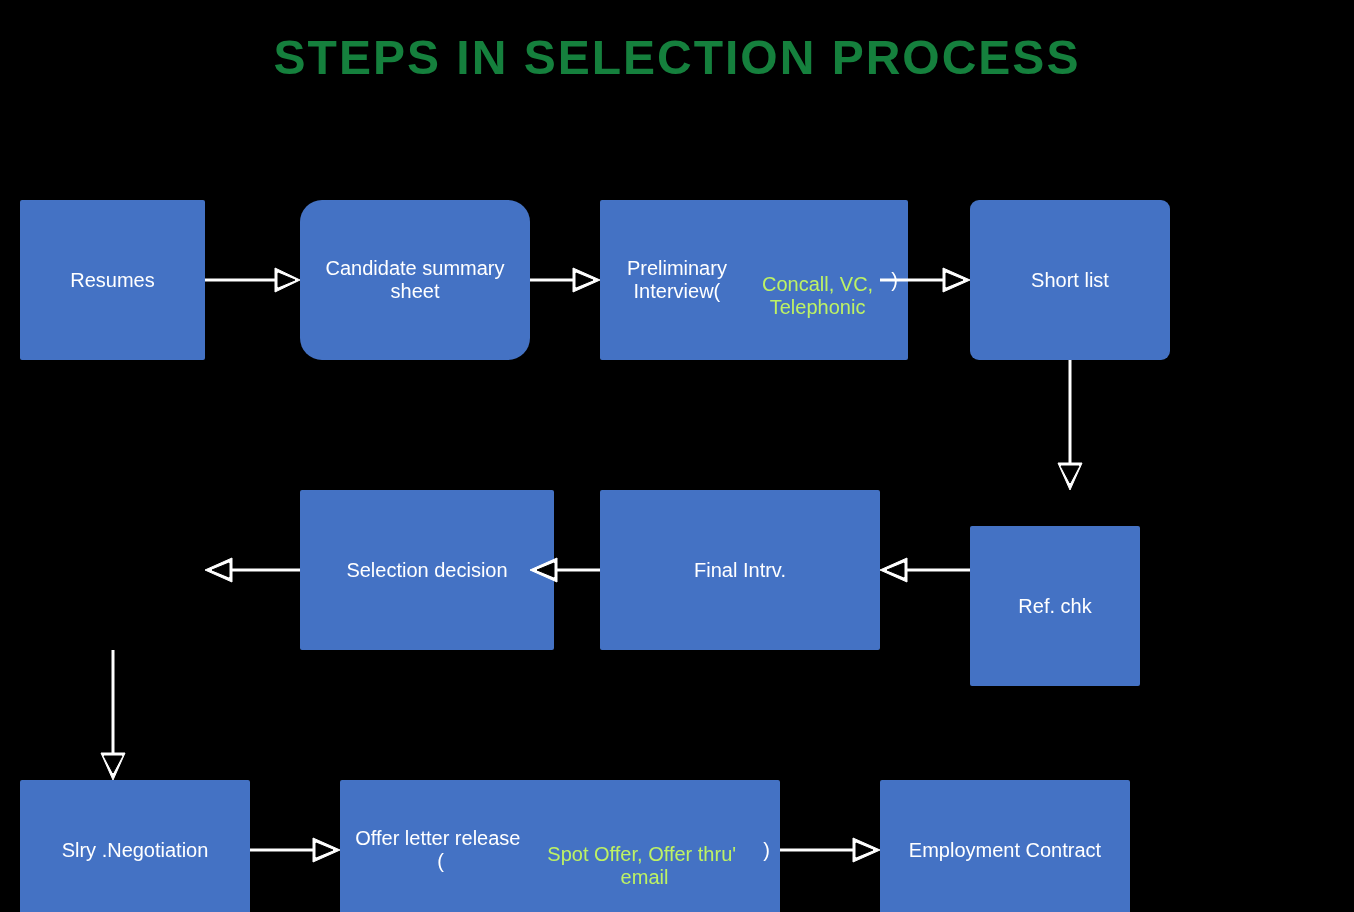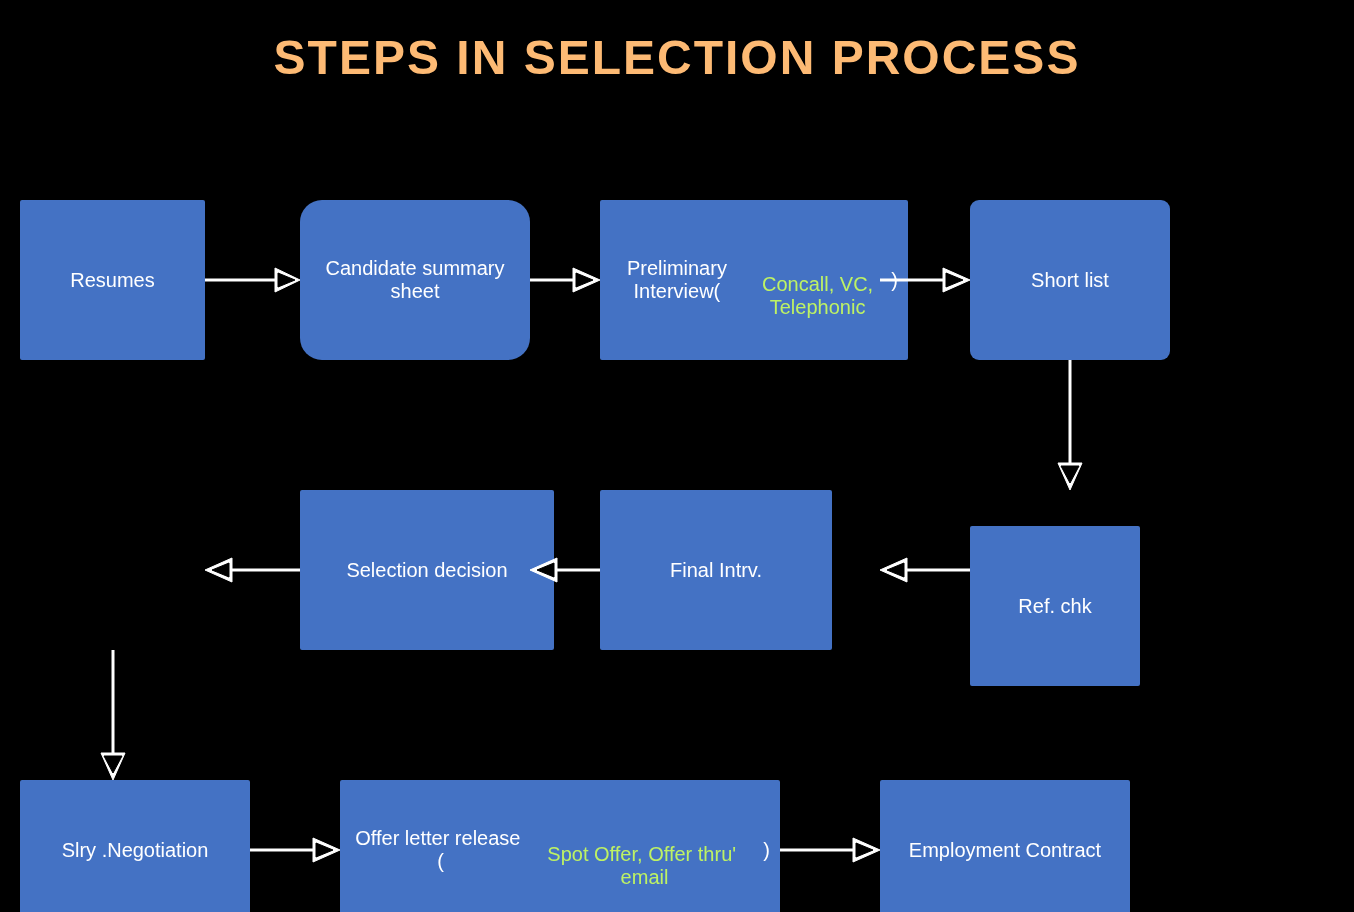--- a/index.html
+++ b/index.html
@@ -10,21 +10,21 @@
       overflow: hidden;
       font-family: Arial, sans-serif;
       position: relative;
     }
 
     .title {
       position: absolute;
       top: 30px;
       left: 50%;
       transform: translateX(-50%);
-      color: #fdba74;
+      color: #15803d;
       font-size: 48px;
       font-weight: bold;
       white-space: nowrap;
       letter-spacing: 2px;
     }
 
     .flowchart {
       position: absolute;
       top: 140px;
       left: 10px;
@@ -81,21 +81,21 @@
 
   <div class="box" style="left:960px; top:60px; width:200px; height:160px;border-radius:9px;">
     Short list
   </div>
 
 
   <div class="box" style="left:290px; top:350px; width:254px; height:160px;">
     Selection decision
   </div>
 
-  <div class="box" style="left:590px; top:350px; width:232px; height:160px;">
+  <div class="box" style="left:590px; top:350px; width:280px; height:160px;">
     Final Intrv.
   </div>
 
   <div class="box" style="left:960px; top:350px; width:170px; height:160px;margin-top:36px;">
     Ref. chk
   </div>
 
   <div class="box" style="left:10px; top:640px; width:230px; height:140px;">
     Slry .Negotiation
   </div>

